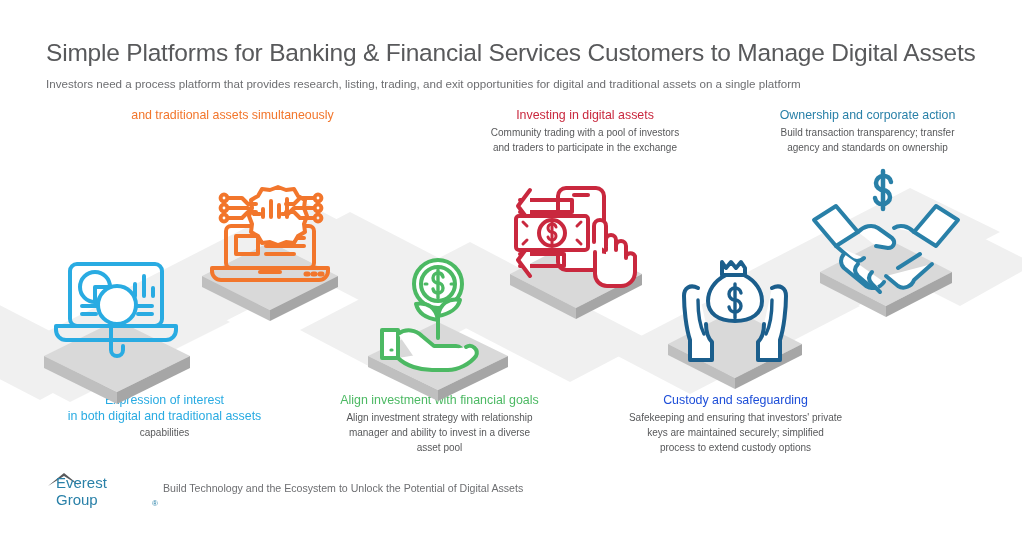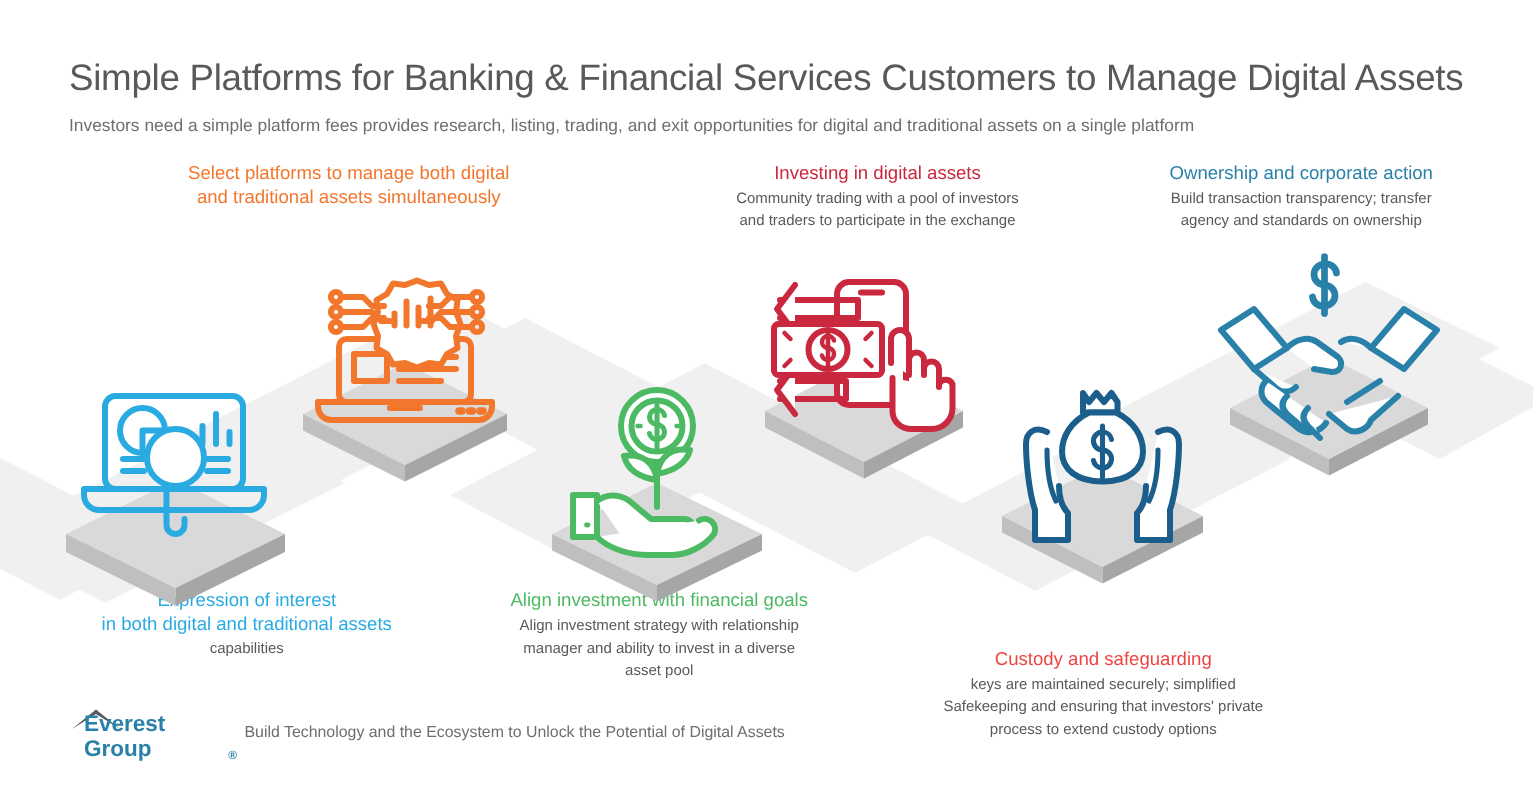--- a/index.html
+++ b/index.html
@@ -61,26 +61,25 @@
       <polygon points="480,252 650,340 570,382 400,294"></polygon>
       <polygon points="610,352 780,264 860,306 690,394"></polygon>
       <polygon points="740,276 910,188 1000,232 830,320"></polygon>
       <polygon points="900,196 1035,264 960,306 825,238"></polygon>
       <polygon points="-10,300 110,362 40,400 -10,374"></polygon>
     </g>
   </svg>
 
   <div id="header">
     <div id="page-title">Simple Platforms for Banking &amp; Financial Services Customers to Manage Digital Assets</div>
-    <div id="page-subtitle">Investors need a simple platform fees provides research, listing, trading, and exit opportunities for digital and traditional assets on a single platform</div>
+    <div id="page-subtitle">Investors need a process platform that provides research, listing, trading, and exit opportunities for digital and traditional assets on a single platform</div>
   </div>
 
   <div class="block" style="left:60px; top:108px; width:345px;">
     <div class="block-heading" style="color:#F2762C;">
-      <div>Select platforms to manage both digital</div>
       <div>and traditional assets simultaneously</div>
     </div>
   </div>
 
   <div class="block" style="left:440px; top:108px; width:290px;">
     <div class="block-heading" style="color:#C9283E;">
       <div>Investing in digital assets</div>
     </div>
     <div class="block-body">
       <div>Community trading with a pool of investors</div>
@@ -113,26 +112,26 @@
       <div>Align investment with financial goals</div>
     </div>
     <div class="block-body">
       <div>Align investment strategy with relationship</div>
       <div>manager and ability to invest in a diverse</div>
       <div>asset pool</div>
     </div>
   </div>
 
   <div class="block" style="left:588px; top:393px; width:295px;">
-    <div class="block-heading" style="color:#ef4444;margin-top:39px;">
+    <div class="block-heading" style="color:#1d4ed8;">
       <div>Custody and safeguarding</div>
     </div>
     <div class="block-body">
+      <div>Safekeeping and ensuring that investors' private</div>
       <div>keys are maintained securely; simplified</div>
-      <div>Safekeeping and ensuring that investors' private</div>
       <div>process to extend custody options</div>
     </div>
   </div>
 
   <div class="stage" style="left:30px; top:258px;">
     <svg width="175" height="120" viewBox="0 0 175 120" xmlns="http://www.w3.org/2000/svg">
       <g>
         <polygon points="87,62 160,98 87,134 14,98" fill="#D9D9D9"></polygon>
         <polygon points="14,98 87,134 87,146 14,110" fill="#BFBFBF"></polygon>
         <polygon points="160,98 87,134 87,146 160,110" fill="#A6A6A6"></polygon>
@@ -277,21 +276,21 @@
     </svg>
   </div>
 
   <div id="footer">
     <div id="footer-logo-mark">
       <svg width="112" height="26" viewBox="0 0 112 26" xmlns="http://www.w3.org/2000/svg">
         <g>
           <path d="M2 16 L18 3 L34 16 L18 6 Z" fill="#58595b"></path>
         </g>
       </svg>
-      <div style="position:absolute; left:10px; top:4px; display:flex; align-items:flex-end;font-weight:bold;">
+      <div style="position:absolute; left:10px; top:4px; display:flex; align-items:flex-end;">
         <span style="font-size:15px; color:#2980A8; font-family:'Liberation Sans',sans-serif;">Everest Group</span>
         <span style="font-size:8px; color:#2980A8; line-height:1;">®</span>
       </div>
     </div>
     <div id="footer-tagline">Build Technology and the Ecosystem to Unlock the Potential of Digital Assets</div>
   </div>
 
 </div>
 
 </body></html>

